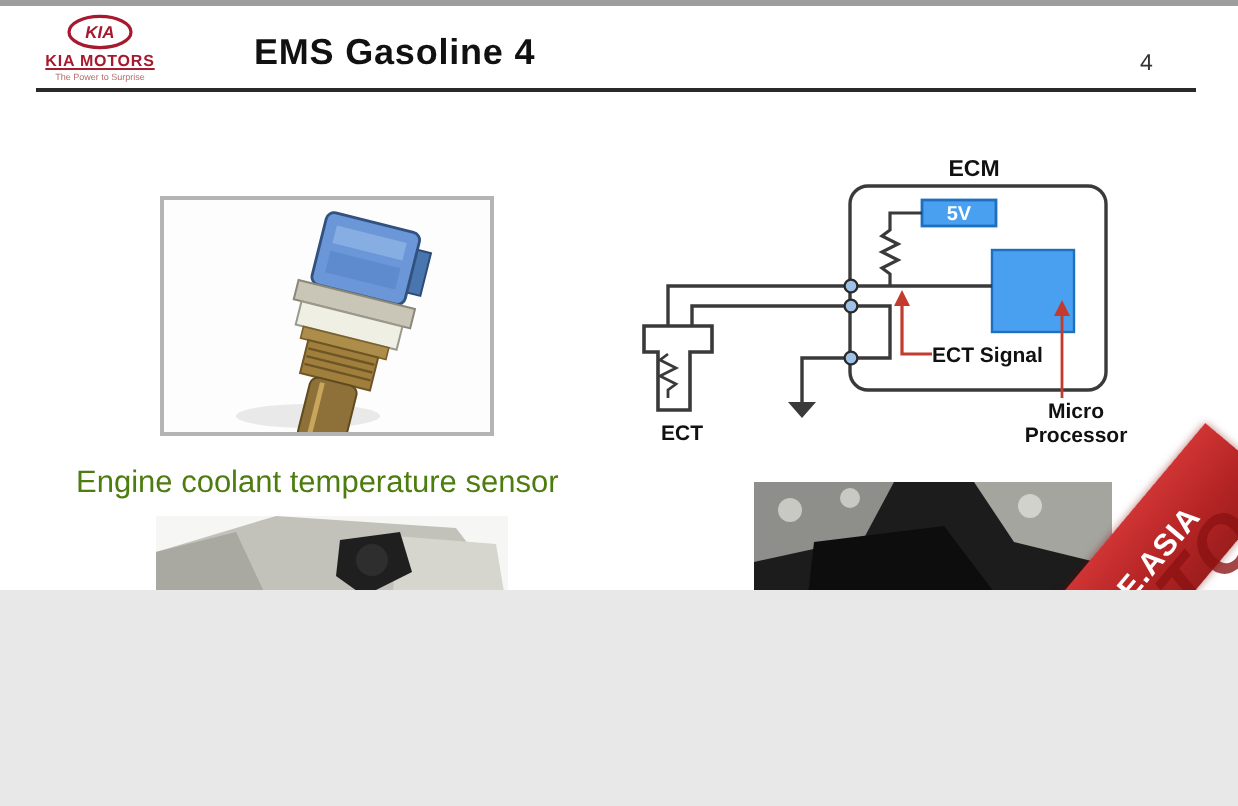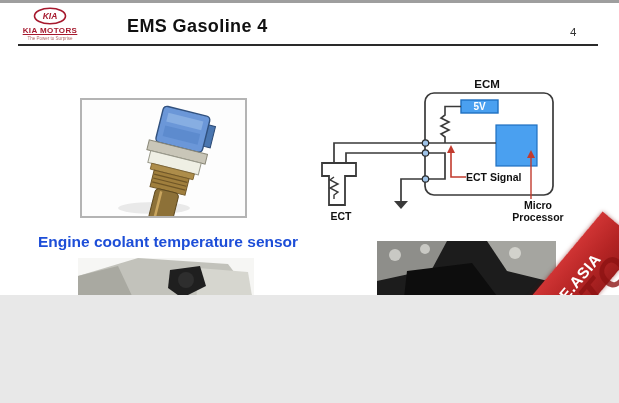--- a/index.html
+++ b/index.html
@@ -12,21 +12,21 @@
   
   .logo-block{left:22px;top:4px;width:56px;text-align:center;}
   .logo-oval{display:block;margin:0 auto;}
   .logo-brand{font-size:8px;font-weight:bold;color:#a6192e;letter-spacing:.4px;margin-top:1px;text-decoration:underline;}
   .logo-tagline{font-size:4.5px;color:#b26a6a;margin-top:1px;}
   .page-title{left:127px;top:13px;font-size:18px;font-weight:bold;color:#111;letter-spacing:.4px;}
   .page-number{left:570px;top:23px;font-size:11.5px;color:#333;}
   .header-rule{left:18px;top:41px;width:580px;height:2px;background:#2a2a2a;}
   
   .h-temp{left:36px;top:64px;font-size:15.5px;font-weight:bold;color:#0f0f0f;}
-  .h-cool{left:38px;top:230px;font-size:15.5px;font-weight:bold;color:#1d4ed8;}
+  .h-cool{left:38px;top:230px;font-size:15.5px;font-weight:normal;color:#4d7c0f;}
   
   .sensor-box{left:80px;top:95px;width:167px;height:120px;background:#fdfdfd;border:2px solid #b4b4b4;box-sizing:border-box;}
   
   .diagram{left:313px;top:62px;}
   .diagram text{font-family:"Liberation Sans",sans-serif;}
   
   .photo-left{left:78px;top:255px;}
   .photo-right{left:377px;top:238px;}
   
   .wm-ribbon{

